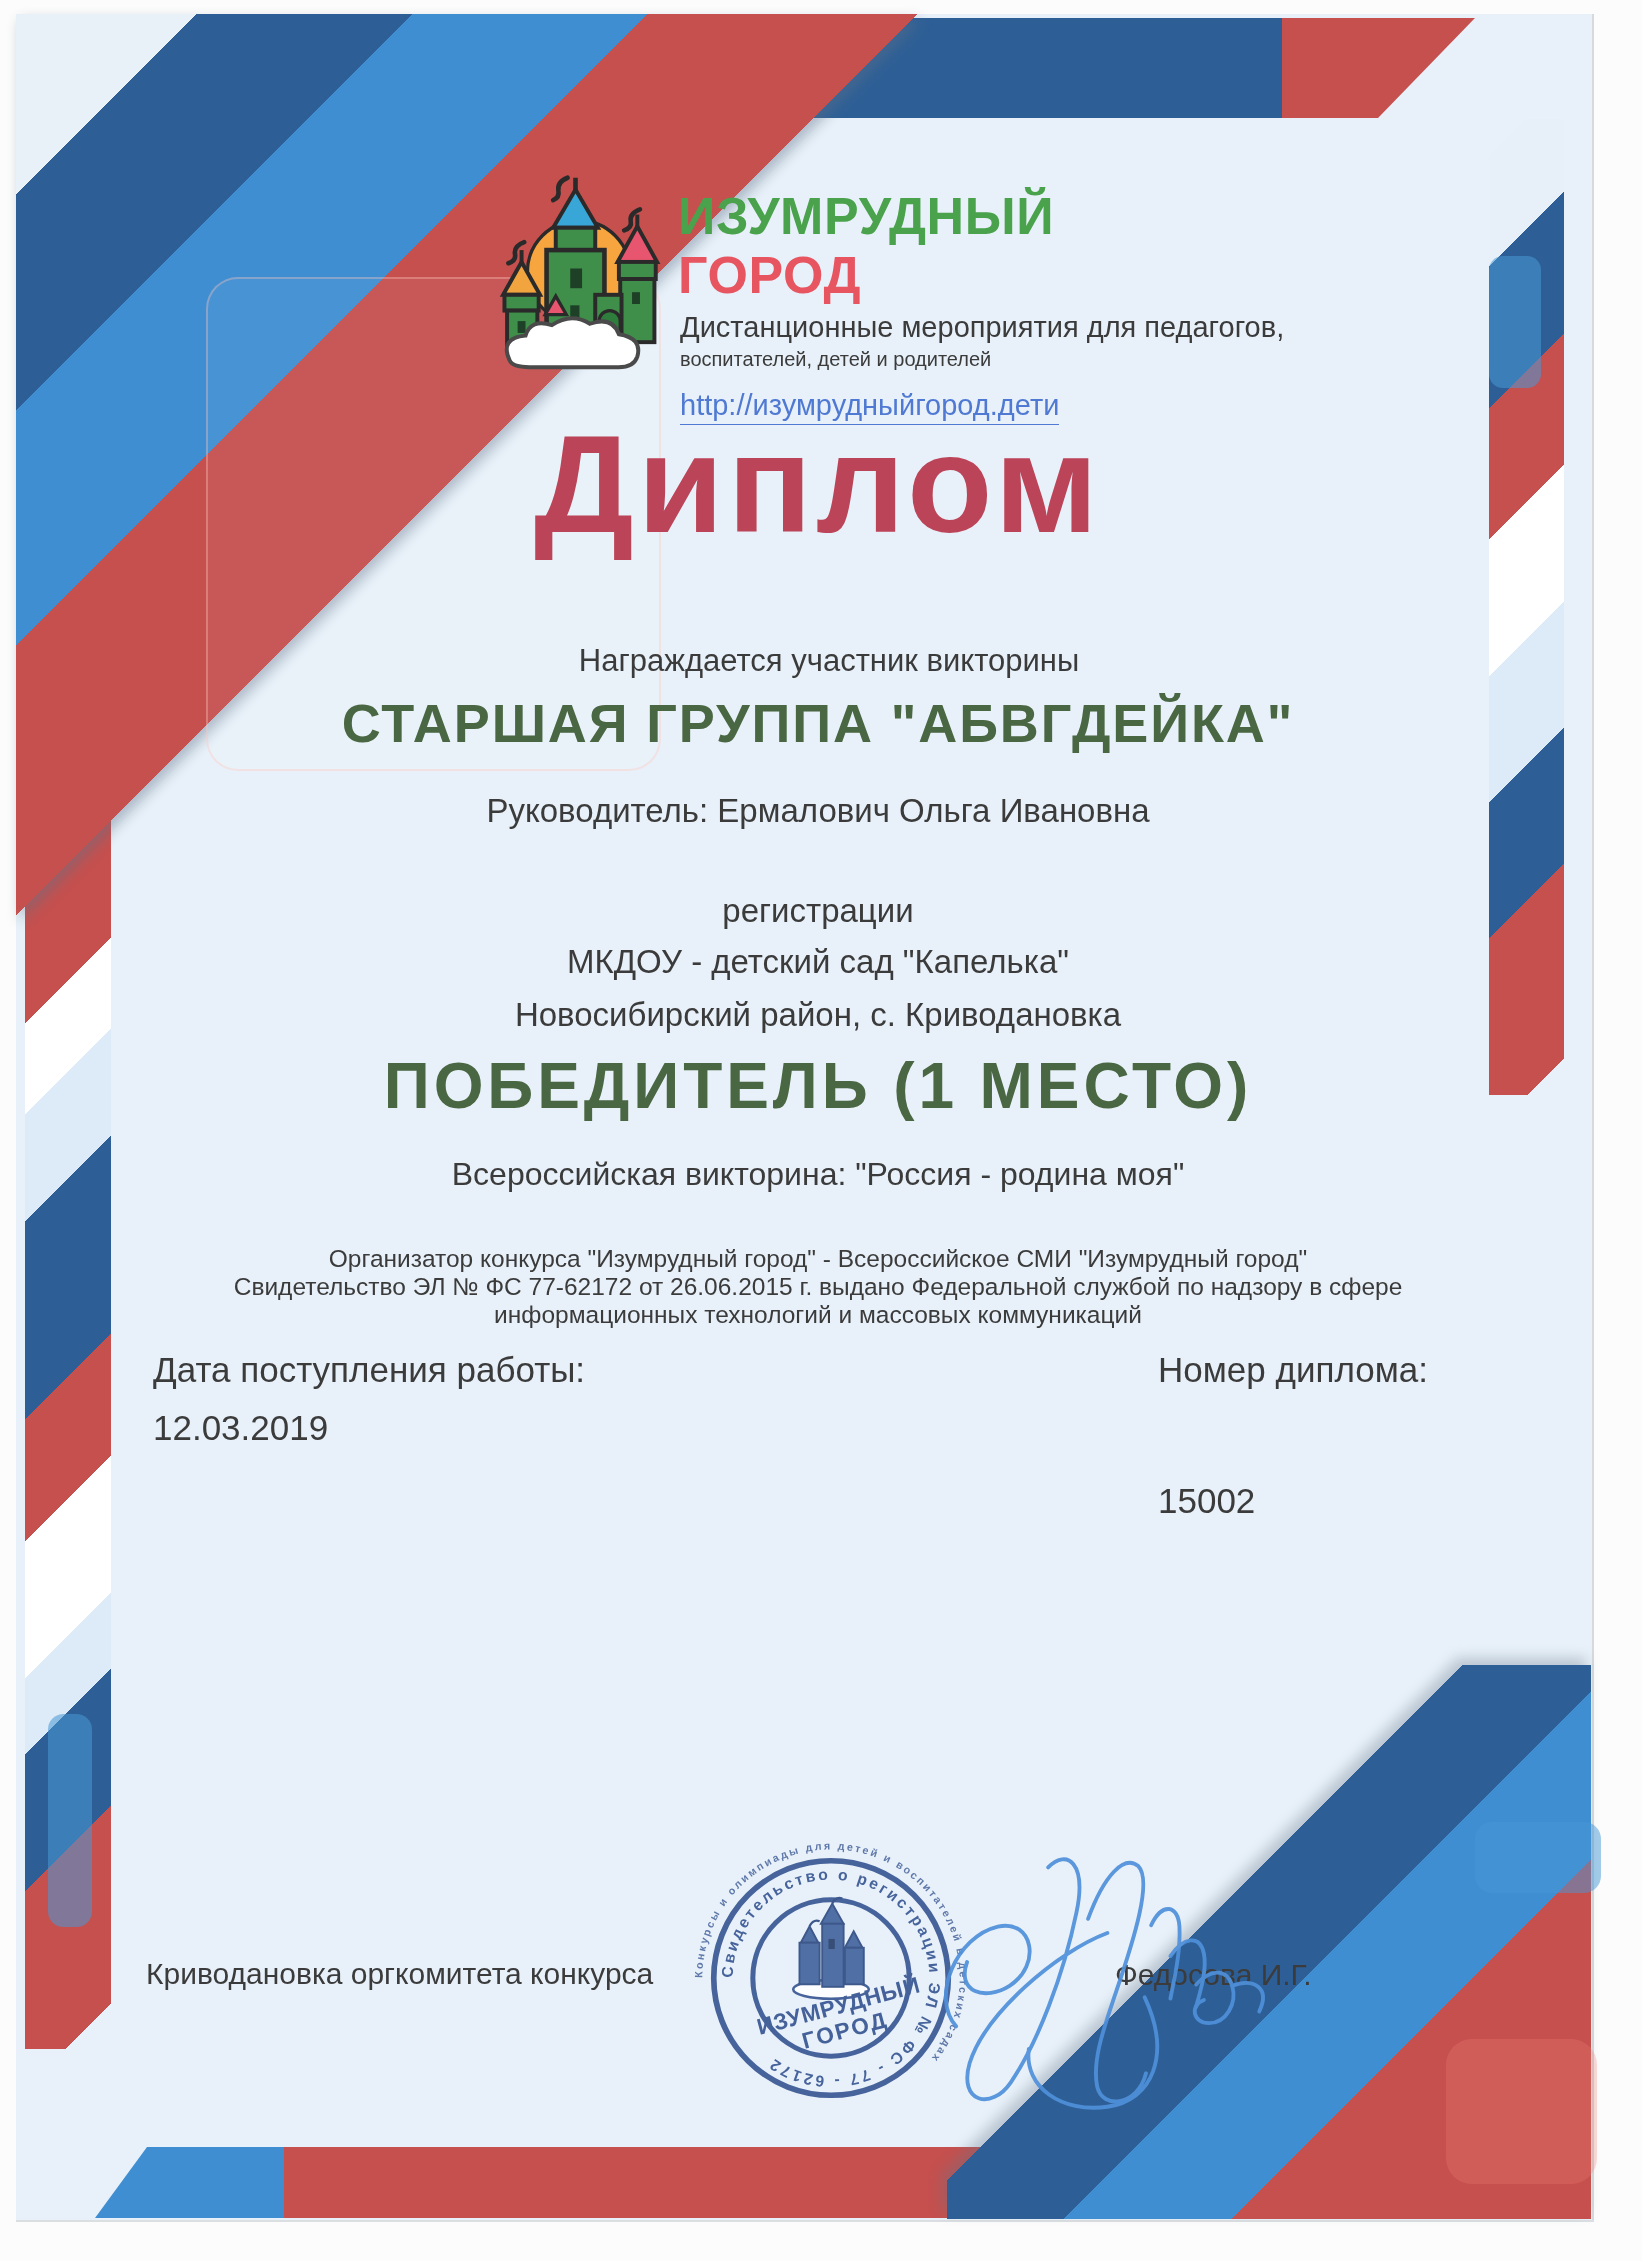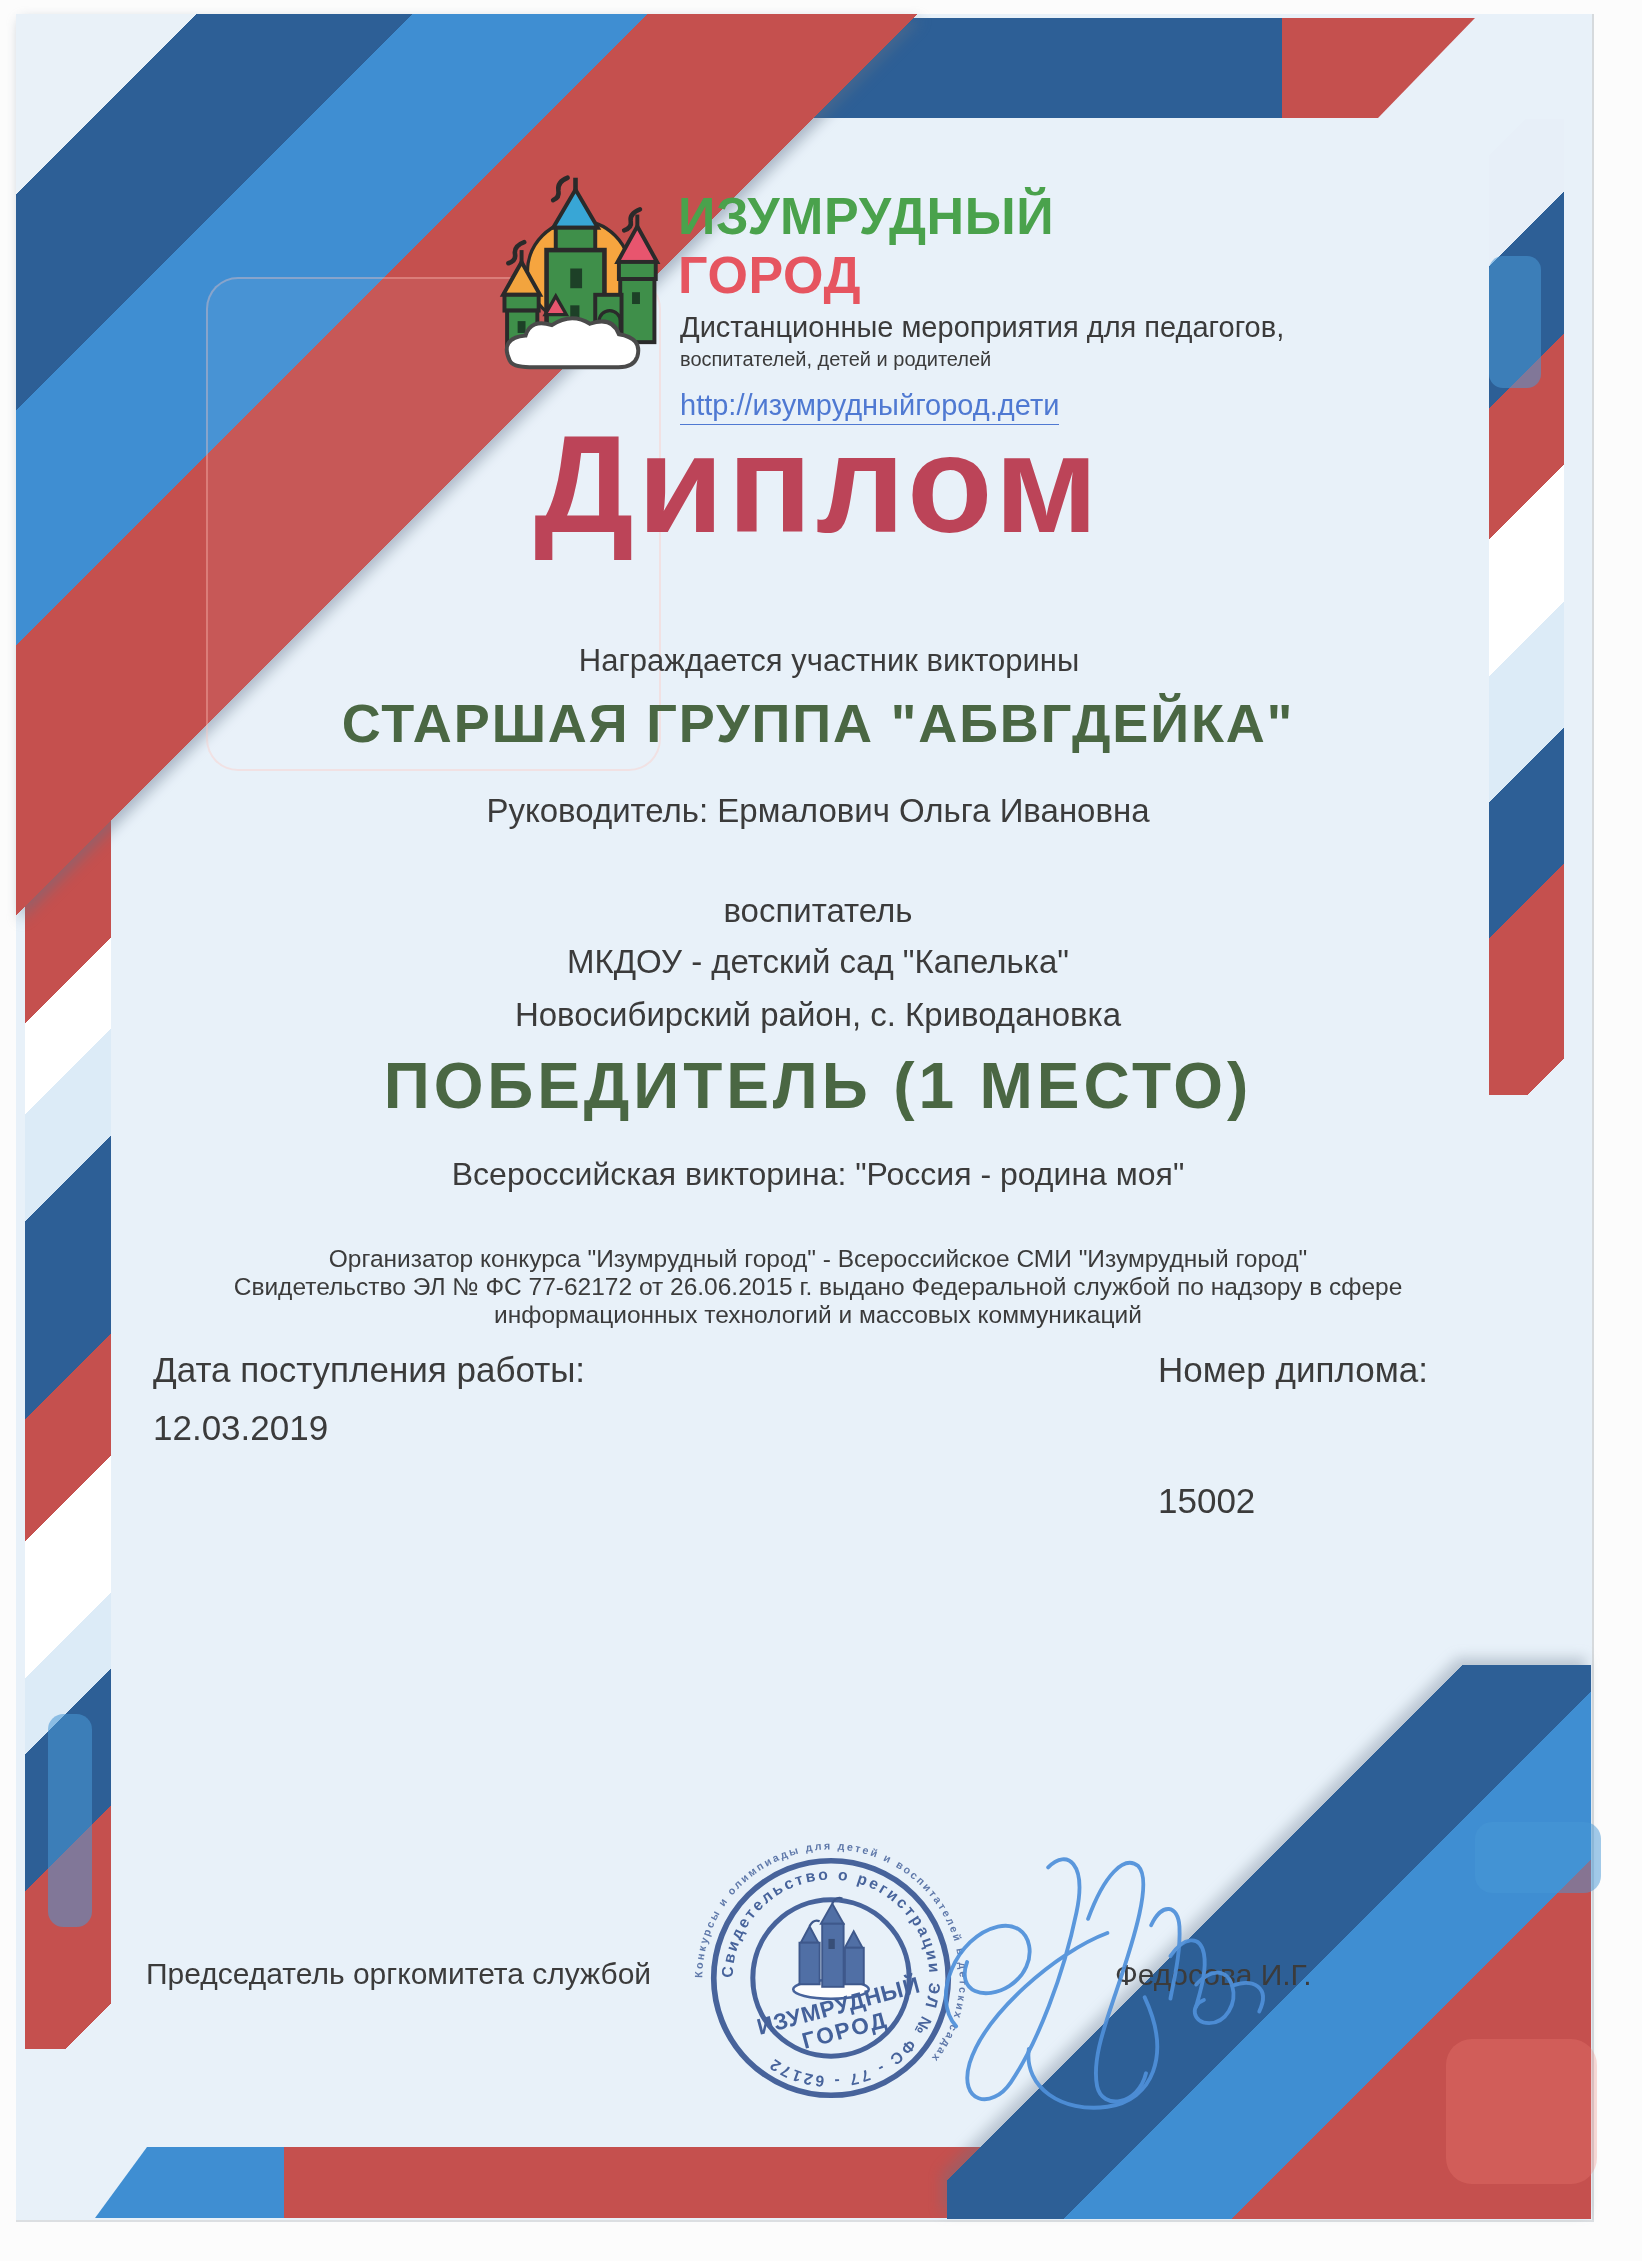--- a/index.html
+++ b/index.html
@@ -115,35 +115,35 @@
   <div class="abs txt" id="brand1">ИЗУМРУДНЫЙ</div>
   <div class="abs txt" id="brand2">ГОРОД</div>
   <div class="abs txt" id="tagline1">Дистанционные мероприятия для педагогов,</div>
   <div class="abs txt" id="tagline2">воспитателей, детей и родителей</div>
   <div class="abs txt" id="website">http://изумрудныйгород.дети</div>
 
   <div class="abs txt center-line" id="title">Диплом</div>
   <div class="abs txt center-line" id="award-intro">Награждается участник викторины</div>
   <div class="abs txt center-line" id="recipient">СТАРШАЯ ГРУППА "АБВГДЕЙКА"</div>
   <div class="abs txt center-line" id="leader">Руководитель: Ермалович Ольга Ивановна</div>
-  <div class="abs txt center-line" id="position">воспитатель</div>
+  <div class="abs txt center-line" id="position">регистрации</div>
   <div class="abs txt center-line" id="institution">МКДОУ - детский сад "Капелька"</div>
   <div class="abs txt center-line" id="location">Новосибирский район, с. Криводановка</div>
   <div class="abs txt center-line" id="result">ПОБЕДИТЕЛЬ (1 МЕСТО)</div>
   <div class="abs txt center-line" id="contest">Всероссийская викторина: "Россия - родина моя"</div>
   <div class="abs txt center-line" id="org1">Организатор конкурса "Изумрудный город" - Всероссийское СМИ "Изумрудный город"</div>
   <div class="abs txt center-line" id="org2">Свидетельство ЭЛ № ФС 77-62172 от 26.06.2015 г. выдано Федеральной службой по надзору в сфере</div>
   <div class="abs txt center-line" id="org3">информационных технологий и массовых коммуникаций</div>
 
   <div class="abs txt" id="date-label">Дата поступления работы:</div>
   <div class="abs txt" id="date-value">12.03.2019</div>
   <div class="abs txt" id="number-label">Номер диплома:</div>
   <div class="abs txt" id="number-value">15002</div>
 
-  <div class="abs txt" id="chairman-label">Председатель оргкомитета службой</div>
+  <div class="abs txt" id="chairman-label">Криводановка оргкомитета конкурса</div>
   <div class="abs txt" id="chairman-name">Федосова И.Г.</div>
 
   <svg class="abs" id="stamp" viewBox="-230 -230 460 460">
     <defs>
       <path id="stampOuterPath" d="M -204,0 A 204,204 0 1 1 204,0 A 204,204 0 1 1 -204,0"></path>
       <path id="stampRingPath" d="M -156,0 A 156,156 0 1 1 156,0 A 156,156 0 1 1 -156,0"></path>
     </defs>
     <g opacity="0.88">
       <circle r="186" fill="none" stroke="#31508f" stroke-width="9"></circle>
       <circle r="124" fill="none" stroke="#31508f" stroke-width="8"></circle>

